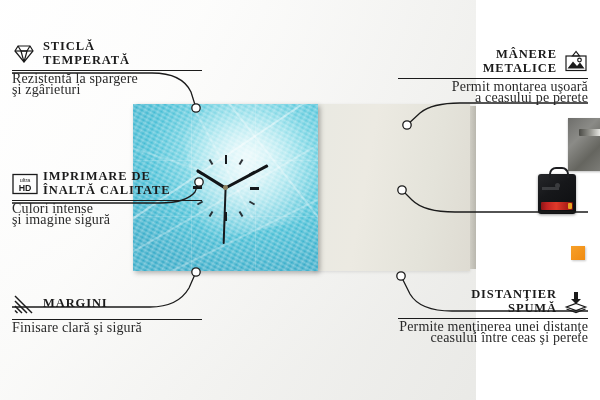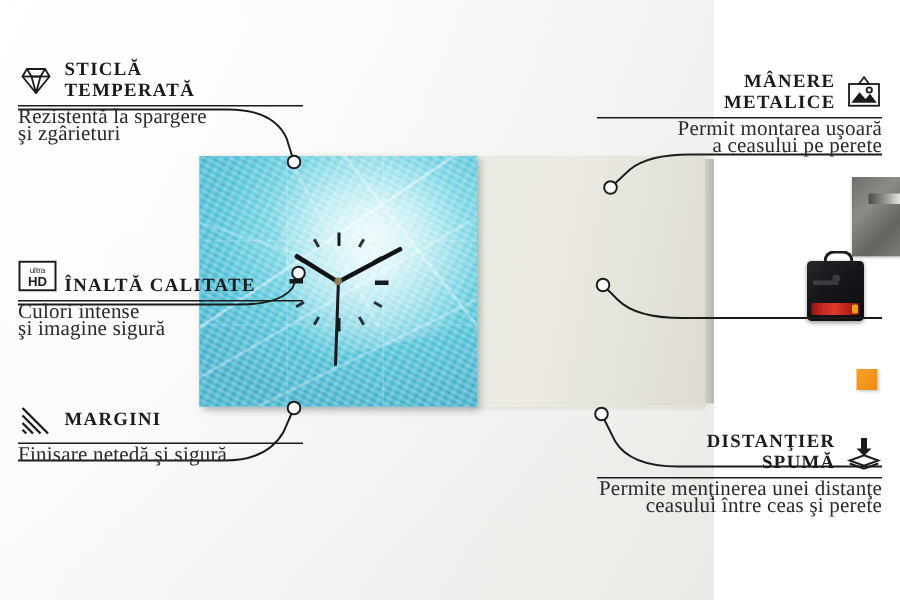--- a/index.html
+++ b/index.html
@@ -110,21 +110,21 @@
     line-height:13.5px;text-transform:uppercase;
   }
   .co-rule{height:1.4px;background:#1b1b1b;margin:3px 0 3px 0;}
   .co-sub{font-size:14px;line-height:10.4px;color:#2a2a2a;letter-spacing:.15px;}
   .ico{width:24px;height:24px;flex:0 0 24px;display:block;}
   .t-left{text-align:left;}
   .t-right{text-align:right;}
 
   #c1{left:12px;top:40px;}
   #c2{left:12px;top:170px;}
-  #c3{left:12px;top:268px;}
+  #c3{left:12px;top:292px;}
   #c4{left:398px;top:38px;}
   #c5{left:398px;top:170px;}
   #c6{left:398px;top:278px;}
 
   svg.leaders{position:absolute;left:0;top:0;width:600px;height:400px;pointer-events:none;}
 </style>
 </head>
 <body>
 
 <div id="stage">
@@ -247,21 +247,21 @@
     <div class="callout" id="c2">
       <div class="co-head">
         <span class="ico">
           <svg viewBox="0 0 26 24" width="26" height="24">
             <rect x="1" y="2.5" width="24" height="19" fill="none" stroke="#1b1b1b" stroke-width="1.3"></rect>
             <text x="13" y="10.2" font-family="Liberation Sans, sans-serif" font-size="5.4" text-anchor="middle" fill="#1b1b1b">ultra</text>
             <text x="13" y="18.6" font-family="Liberation Sans, sans-serif" font-size="8.8" font-weight="bold" text-anchor="middle" fill="#1b1b1b">HD</text>
           </svg>
         </span>
         <span class="co-title t-left">
-          <br><span>ÎNALTĂ CALITATE</span>
+          <span>IMPRIMARE DE</span><br><span>ÎNALTĂ CALITATE</span>
         </span>
       </div>
       <div class="co-rule"></div>
       <div class="co-sub t-left">
         <span>Culori intense</span><br><span>şi imagine sigură</span>
       </div>
     </div>
 
     <div class="callout" id="c3">
       <div class="co-head">
@@ -272,21 +272,21 @@
               <path d="M3 14 L10 21"></path>
               <path d="M3 18.5 L5.5 21"></path>
           </svg>
         </span>
         <span class="co-title t-left">
           <span>MARGINI</span><br>
         </span>
       </div>
       <div class="co-rule"></div>
       <div class="co-sub t-left">
-        <span>Finisare netedă şi sigură</span>
+        <span>Finisare clară şi sigură</span>
       </div>
     </div>
 
     <div class="callout" id="c4">
       <div class="co-head right">
         <span class="co-title t-right">
           <span>MÂNERE</span><br><span>METALICE</span>
         </span>
         <span class="ico">
           <svg viewBox="0 0 24 24" width="24" height="24" fill="none" stroke="#1b1b1b" stroke-width="1.2">

